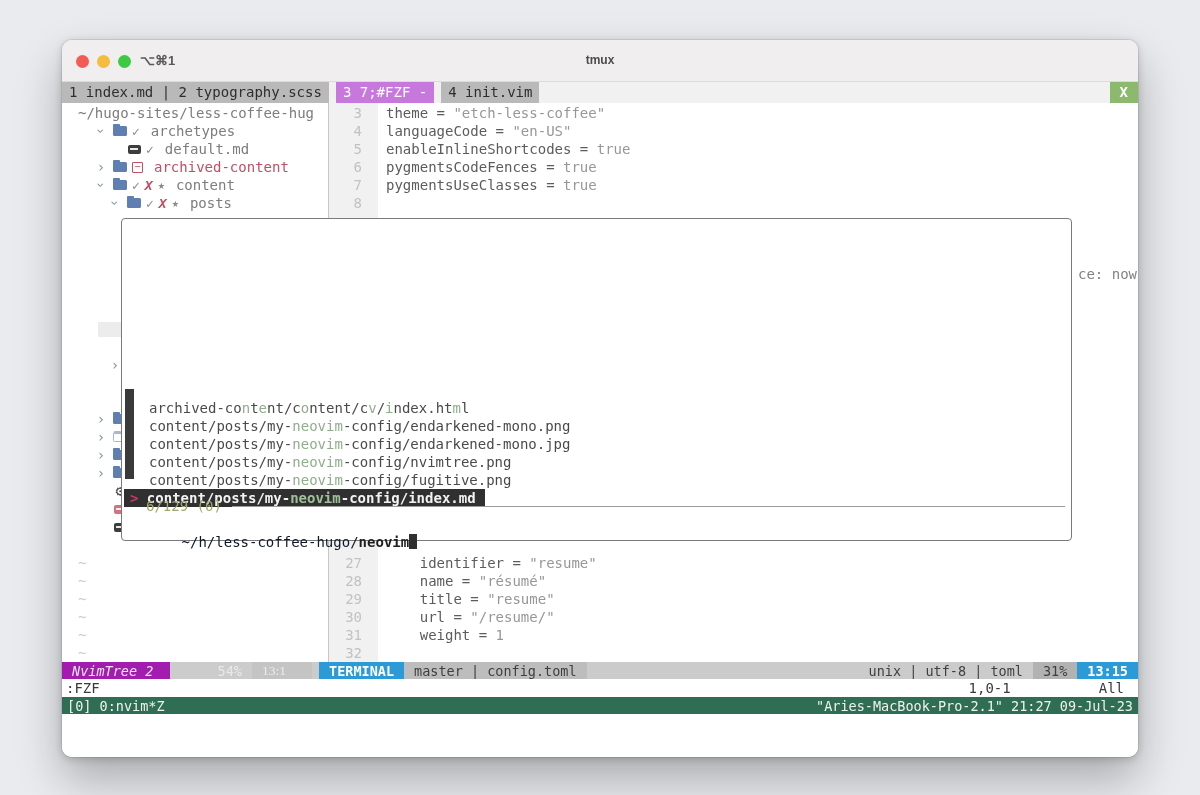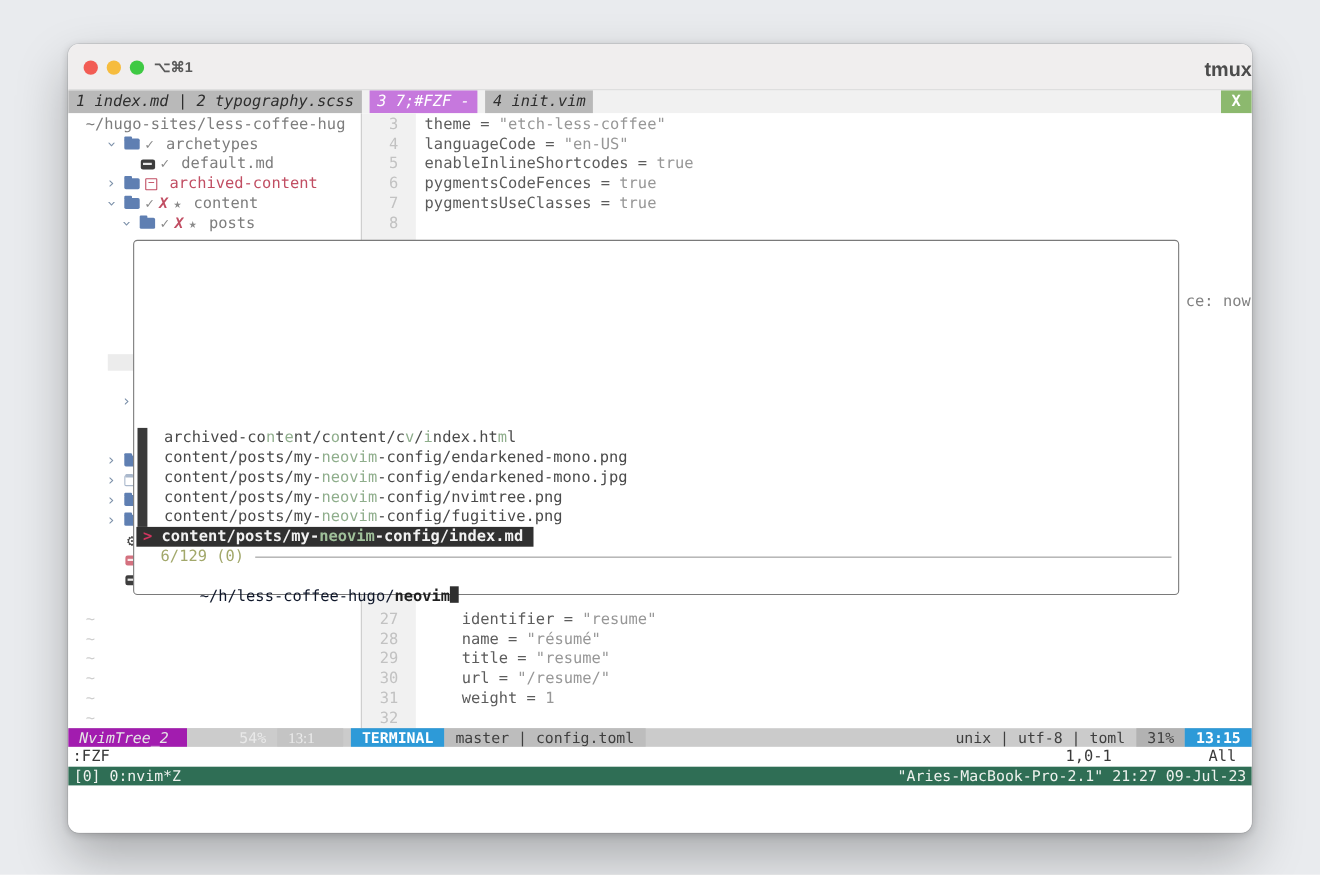--- a/index.html
+++ b/index.html
@@ -9,26 +9,26 @@
   
   .window { position:absolute; left:62px; top:40px; width:1076px; height:717px;
     background:#fff; border-radius:10px; overflow:hidden;
     box-shadow:0 22px 46px rgba(0,0,0,.28), 0 2px 8px rgba(0,0,0,.18), 0 0 0 1px rgba(0,0,0,.08); }
 
   .titlebar { position:relative; height:42px; background:#f0eeee; border-bottom:1px solid #dcdcdc; }
   .lights { position:absolute; left:14px; top:15px; display:flex; gap:8px; }
   .light { width:13px; height:13px; border-radius:50%; }
   .light.red { background:#f25c54; } .light.yellow { background:#f6bc3e; } .light.green { background:#3ec943; }
   .shortcut { position:absolute; left:78px; top:13px; font-size:13px; font-weight:700; color:#5a5a5a; }
-  .wtitle { position:absolute; left:0; right:0; top:13px; text-align:right; font-size:18px; font-weight:700; color:#4c4c4c; }
+  .wtitle { position:absolute; left:0; right:0; top:13px; text-align:center; font-size:12px; font-weight:700; color:#4c4c4c; }
 
   
   .tabbar { height:21px; background:#f1f1f1; display:flex; align-items:stretch; font-size:14px; color:#2e2e2e; }
   .tabbar.mono { line-height:21px; }
-  .tabseg { display:flex; align-items:center; padding:4px 7px; margin-right:7px; background:#b9b9b9; white-space:pre;font-style:italic; }
+  .tabseg { display:flex; align-items:center; padding:4px 7px; margin-right:7px; background:#b9b9b9; white-space:pre; }
   .tabseg.purple { background:#c678dd; color:#fff; }
   .tabclose { margin-left:auto; display:flex; align-items:center; padding:0 10px; background:#8cb96e; color:#fff; font-weight:700; }
 
   
   .main { position:absolute; left:0; top:63px; width:1076px; height:559px; background:#fff; }
   .vsep { position:absolute; left:266px; top:0; width:1px; height:559px; background:#c6c6c6; }
 
   
   .tree { position:absolute; left:0; top:1px; width:266px; }
   .trow { height:18px; display:flex; align-items:center; padding-left:16px; font-size:14px; color:#7d7d7d; white-space:pre; }
@@ -62,21 +62,21 @@
   .eline { height:18px; display:flex; line-height:18px; font-size:14px; }
   .eline .num { width:49px; text-align:right; padding-right:16px; color:#c2c2c2; }
   .eline .code { margin-left:8px; white-space:pre; color:#5c5c5c; }
   .eline .code .val { color:#979797; }
   .clipfrag { position:absolute; left:749px; top:163px; font-size:14px; color:#828282; white-space:pre; }
 
   
   .popup { position:absolute; left:59px; top:178px; width:951px; height:323px; background:#fff;
     border:1.5px solid #7a7a7a; border-radius:4px; z-index:5; }
   .fscroll { position:absolute; left:3px; bottom:61px; width:9px; height:90px; background:#3a3a3a; }
-  .flist { position:absolute; left:0; right:0; bottom:43px; }
+  .flist { position:absolute; left:0; right:0; bottom:33px; }
   .fitem { height:18px; line-height:18px; font-size:14px; color:#4a4a4a; padding-left:27px; white-space:pre; }
   .fitem .m { color:#8fae8c; }
   .fitem.sel { padding-left:0; display:flex; }
   .selband { margin-left:2px; background:#303030; color:#f2f2f2; font-weight:700; padding:0 9px 0 6px; white-space:pre; }
   .selband .m { color:#9fc09a; }
   .fpointer { color:#d0355f; }
   .fcounter { position:absolute; left:0; right:0; bottom:25px; height:18px; display:flex; align-items:center; padding-left:24px; font-size:14px; color:#a2a86b; white-space:pre; }
   .fcounter .rule { flex:1; height:1px; background:#9a9a9a; margin:0 6px 0 10px; }
   .fprompt { position:absolute; left:0; right:0; bottom:7px; height:18px; line-height:18px; padding-left:9px; font-size:14px; white-space:pre; }
   .fprompt .path { color:#0f172a; }

